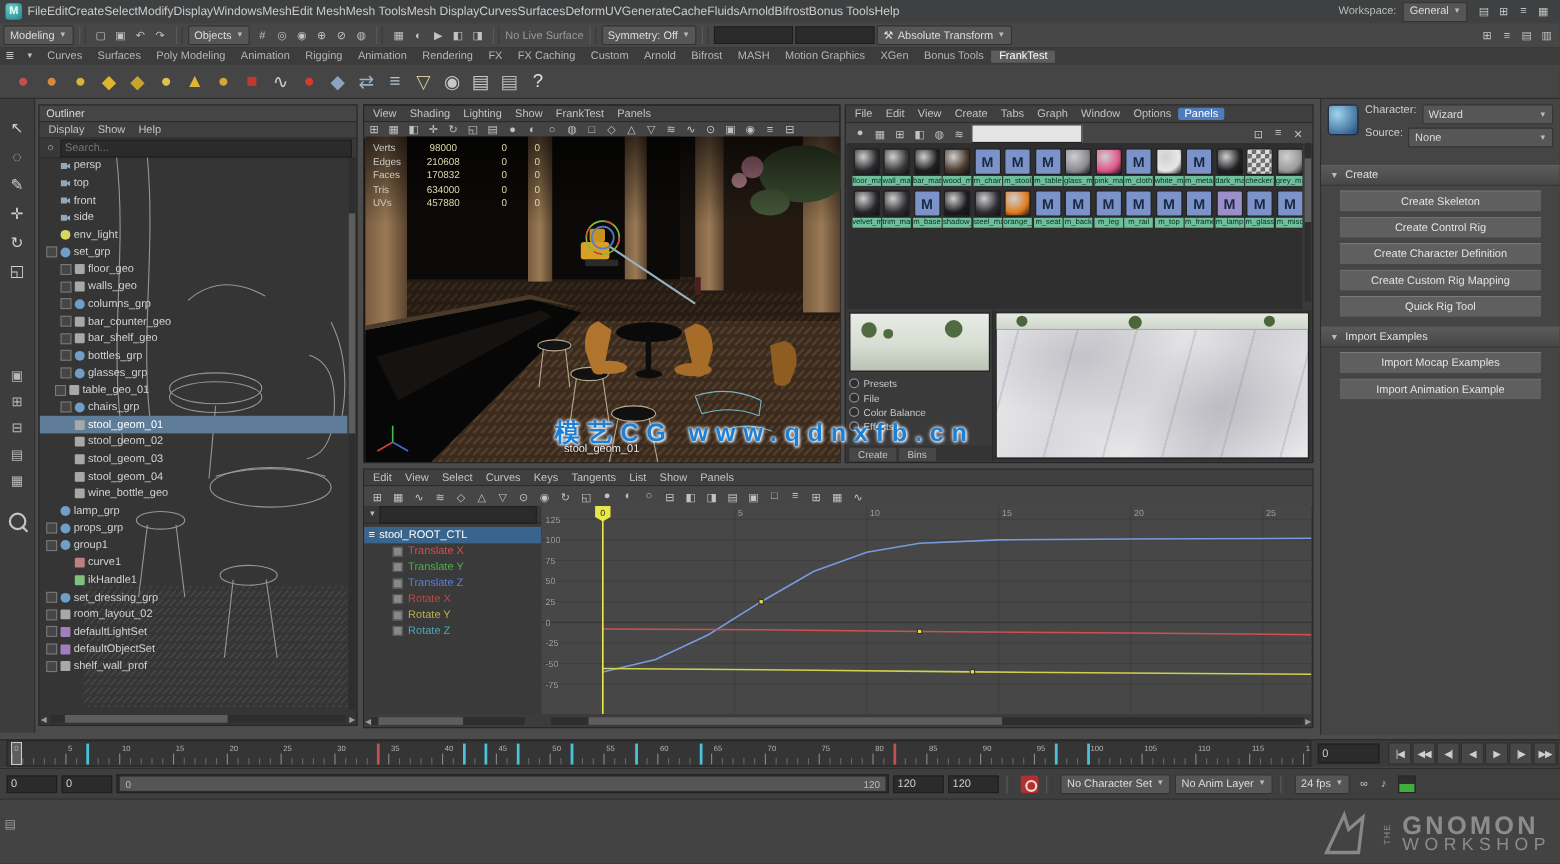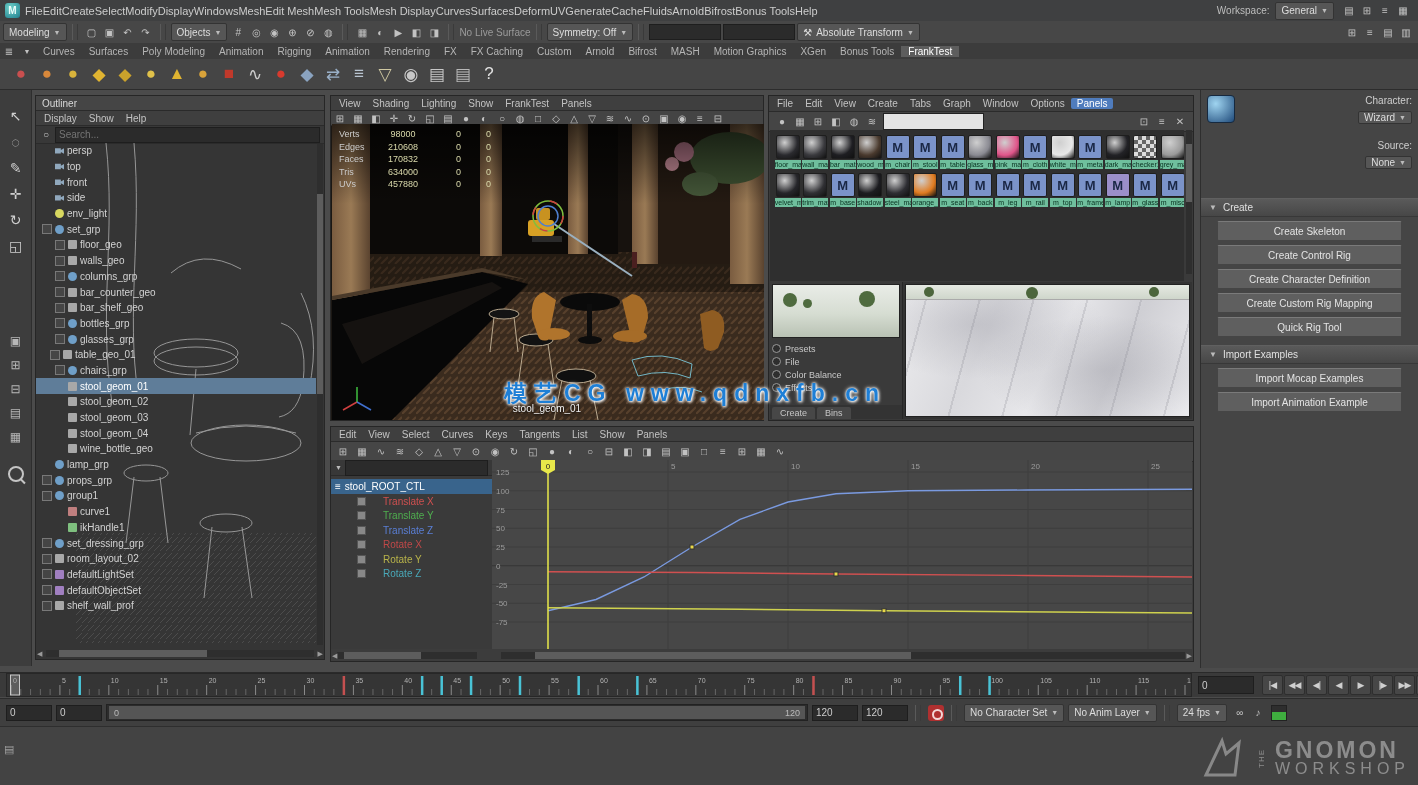--- a/index.html
+++ b/index.html
@@ -98,29 +98,29 @@
       radial-gradient(ellipse at 25% 30%,rgba(150,150,160,.35),transparent 42%),
       radial-gradient(ellipse at 70% 65%,rgba(140,140,150,.3),transparent 45%),
       linear-gradient(115deg,#ededef 0%,#d9d9dd 30%,#e7e7ea 52%,#cfcfd4 72%,#ebebee 100%);}
   #marble .shelfstrip{position:absolute;left:0;top:0;right:0;height:14px;background:linear-gradient(#e5e9e2,#cfd6cb);border-bottom:1px solid #aaa;}
   #marble .plant{position:absolute;border-radius:50%;background:#4c663c;top:2px;}
   
   #grapheditor{left:330px;top:426px;width:864px;height:236px;background:#3c3c3c;border:1px solid #262626;box-sizing:border-box;}
   #ge-toolbar{height:19px;background:#464646;border-bottom:1px solid #2b2b2b;gap:1px;padding:0 3px;overflow:hidden;}
   #ge-left{position:absolute;left:0;top:33px;width:161px;bottom:12px;background:#3a3a3a;border-right:1px solid #272727;overflow:hidden;}
   #ge-objrow{height:15px;background:#39648c;color:#fff;font-size:10px;display:flex;align-items:center;gap:4px;padding:0 4px;margin-top:3px;white-space:nowrap;}
-  .gch{display:flex;align-items:center;gap:17px;height:14.5px;padding-left:26px;font-size:10px;white-space:nowrap;}
+  .gch{display:flex;align-items:center;gap:5px;height:14.5px;padding-left:26px;font-size:10px;white-space:nowrap;}
   .gsw{width:7px;height:7px;background:#888;border:1px solid #555;flex:none;}
   #ge-curvearea{position:absolute;left:161px;top:33px;right:1px;bottom:12px;background:#474747;overflow:hidden;}
   .gt{fill:#9c9c9c;font-size:8px;font-family:"Liberation Sans",sans-serif;}
   
   #humanik{left:1200px;top:90px;width:218px;height:578px;background:#454545;border-left:1px solid #2e2e2e;box-sizing:border-box;}
   #hik-head{display:flex;align-items:flex-start;gap:6px;padding:5px 6px;}
   #hik-logo{width:26px;height:26px;border-radius:4px;background:radial-gradient(circle at 30% 30%,#9fd4f0,#1f4a7a);border:1px solid #16293f;}
-  .hikrow{display:flex;align-items:flex-end;gap:5px;font-size:10px;margin-bottom:16px;color:#cfcfcf;flex-direction:column;}
+  .hikrow{display:flex;align-items:flex-start;gap:5px;font-size:10px;margin-bottom:3px;color:#cfcfcf;}
   .hsech{height:17px;background:linear-gradient(#5a5a5a,#474747);border-top:1px solid #606060;border-bottom:1px solid #383838;color:#e0e0e0;font-size:10px;display:flex;align-items:center;gap:6px;padding:0 8px;margin-top:8px;}
   .tri{font-size:8px;color:#bbb;}
   .hbtn{height:18px;margin:4px 16px;background:#5f5f5f;border:1px solid #454545;border-top-color:#7a7a7a;border-radius:2px;color:#e4e4e4;font-size:10px;display:flex;align-items:center;justify-content:center;white-space:nowrap;}
   
   #timeslider{left:0;top:672px;width:1418px;height:24px;background:#3a3a3a;border-top:1px solid #2a2a2a;display:flex;align-items:center;}
   #tl-track{position:relative;width:1186px;height:22px;background:#353535;border:1px solid #272727;margin-left:6px;}
   #tl-cur{width:48px;height:16px;margin-left:6px;}
   #pb{display:flex;gap:1px;margin-left:8px;}
   .pbtn{width:19px;height:18px;display:flex;align-items:center;justify-content:center;font-size:9px;color:#cfcfcf;letter-spacing:-1px;background:#474747;border:1px solid #2e2e2e;border-radius:2px;}
   .tt{fill:#b2b2b2;font-size:7px;font-family:"Liberation Sans",sans-serif;}

